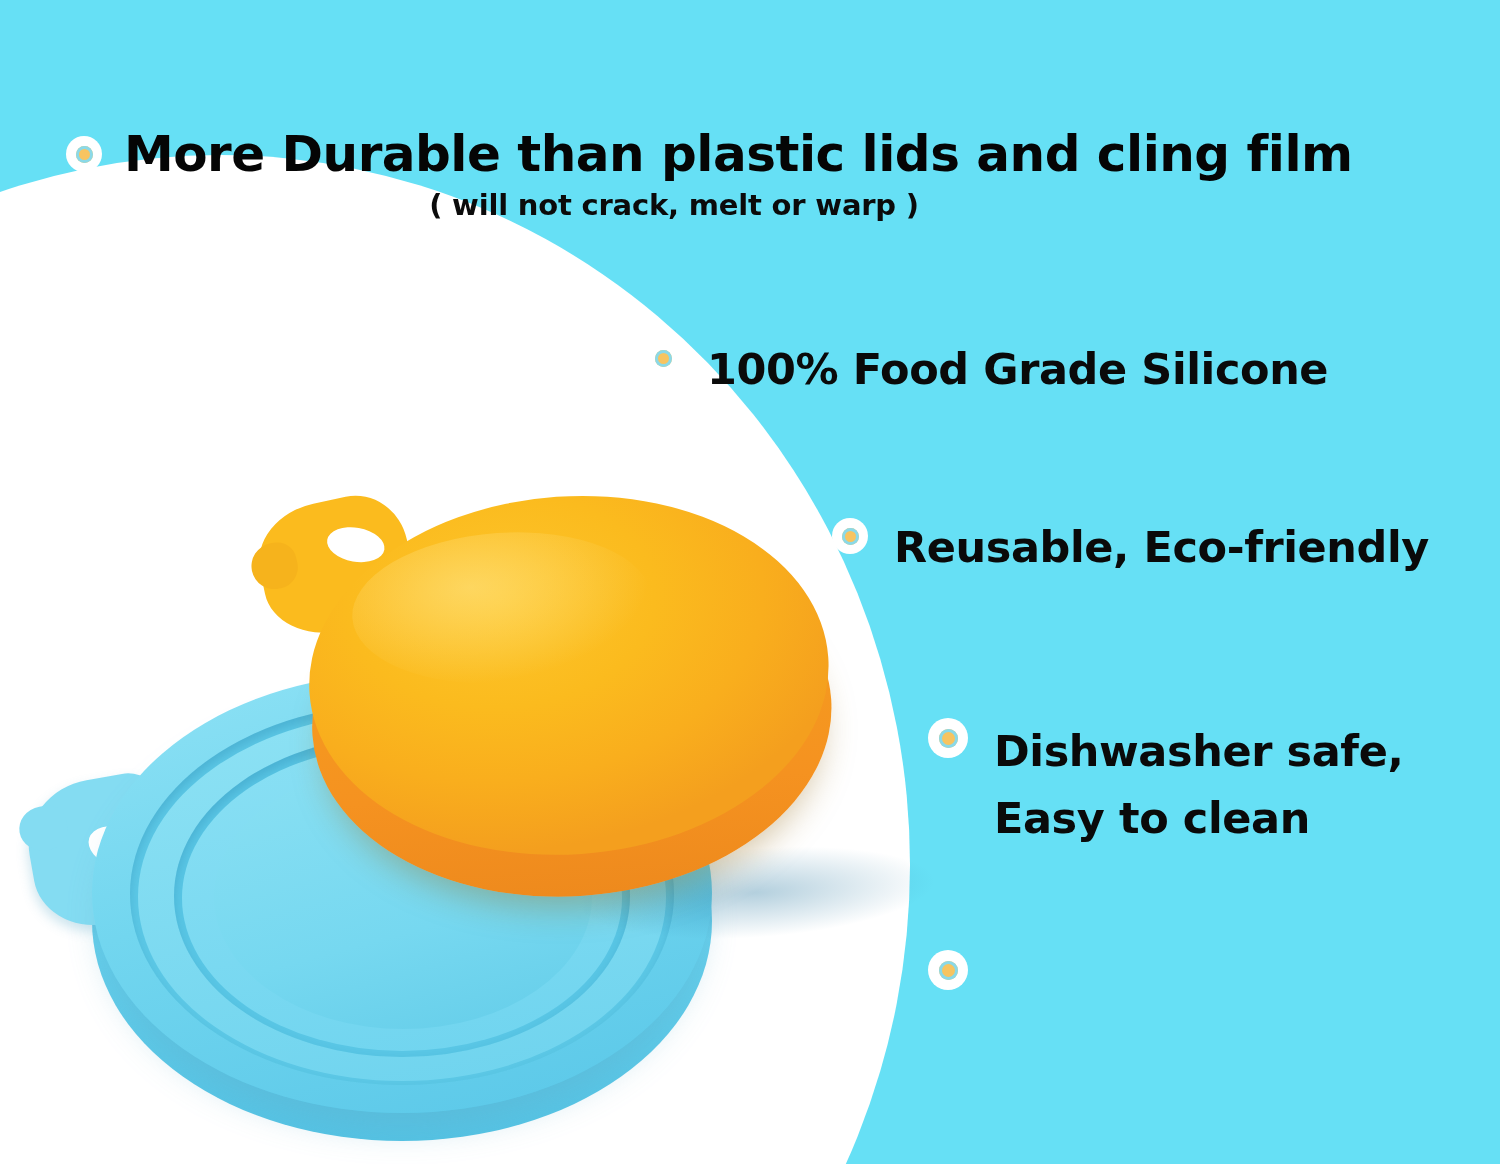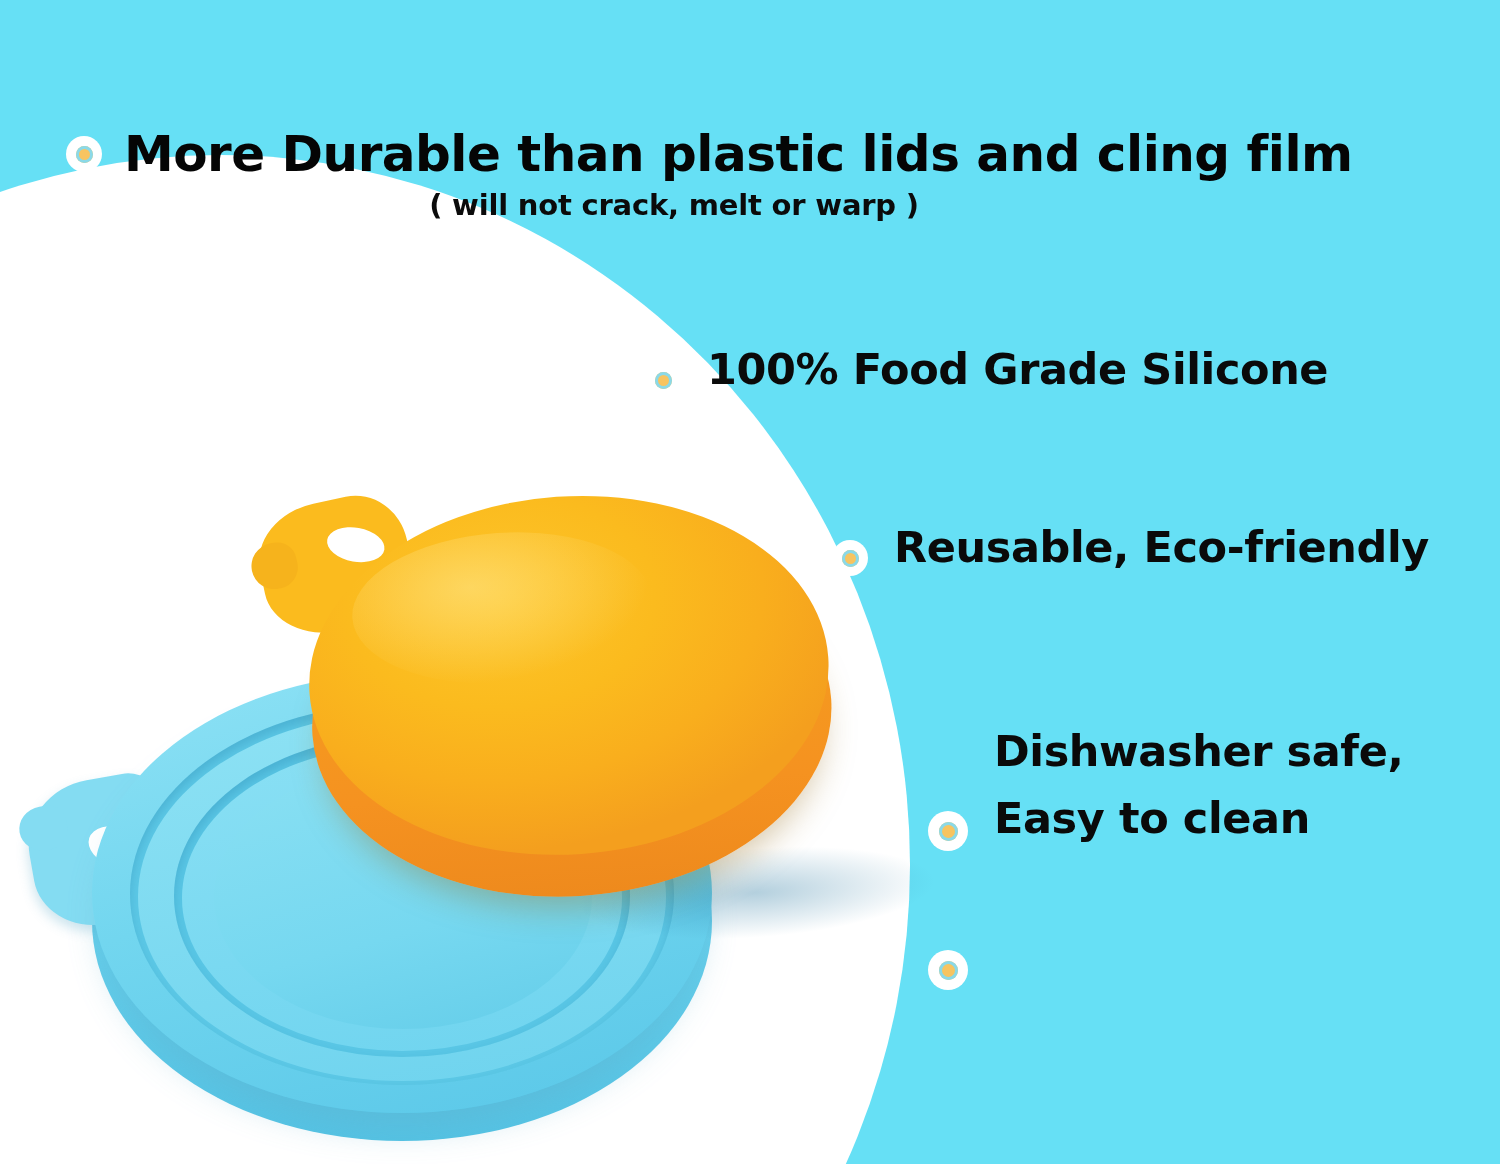--- a/index.html
+++ b/index.html
@@ -84,21 +84,21 @@
     background: #f7c460;
     box-shadow: 0 0 0 3px #8ad9e8 inset;
   }
   .bullet.lg { width: 40px; height: 40px; }
   .bullet.lg > i { width: 19px; height: 19px; }
 
   
   .feature {
     position: absolute;
     display: flex;
-    align-items: flex-end;
+    align-items: flex-start;
     z-index: 30;
   }
   .feature .label {
     font-family: "DejaVu Sans", sans-serif;
     font-weight: bold;
     color: #0a0a0a;
     font-size: 43px;
     line-height: 1.35;
     margin-left: 26px;
     letter-spacing: -0.4px;

